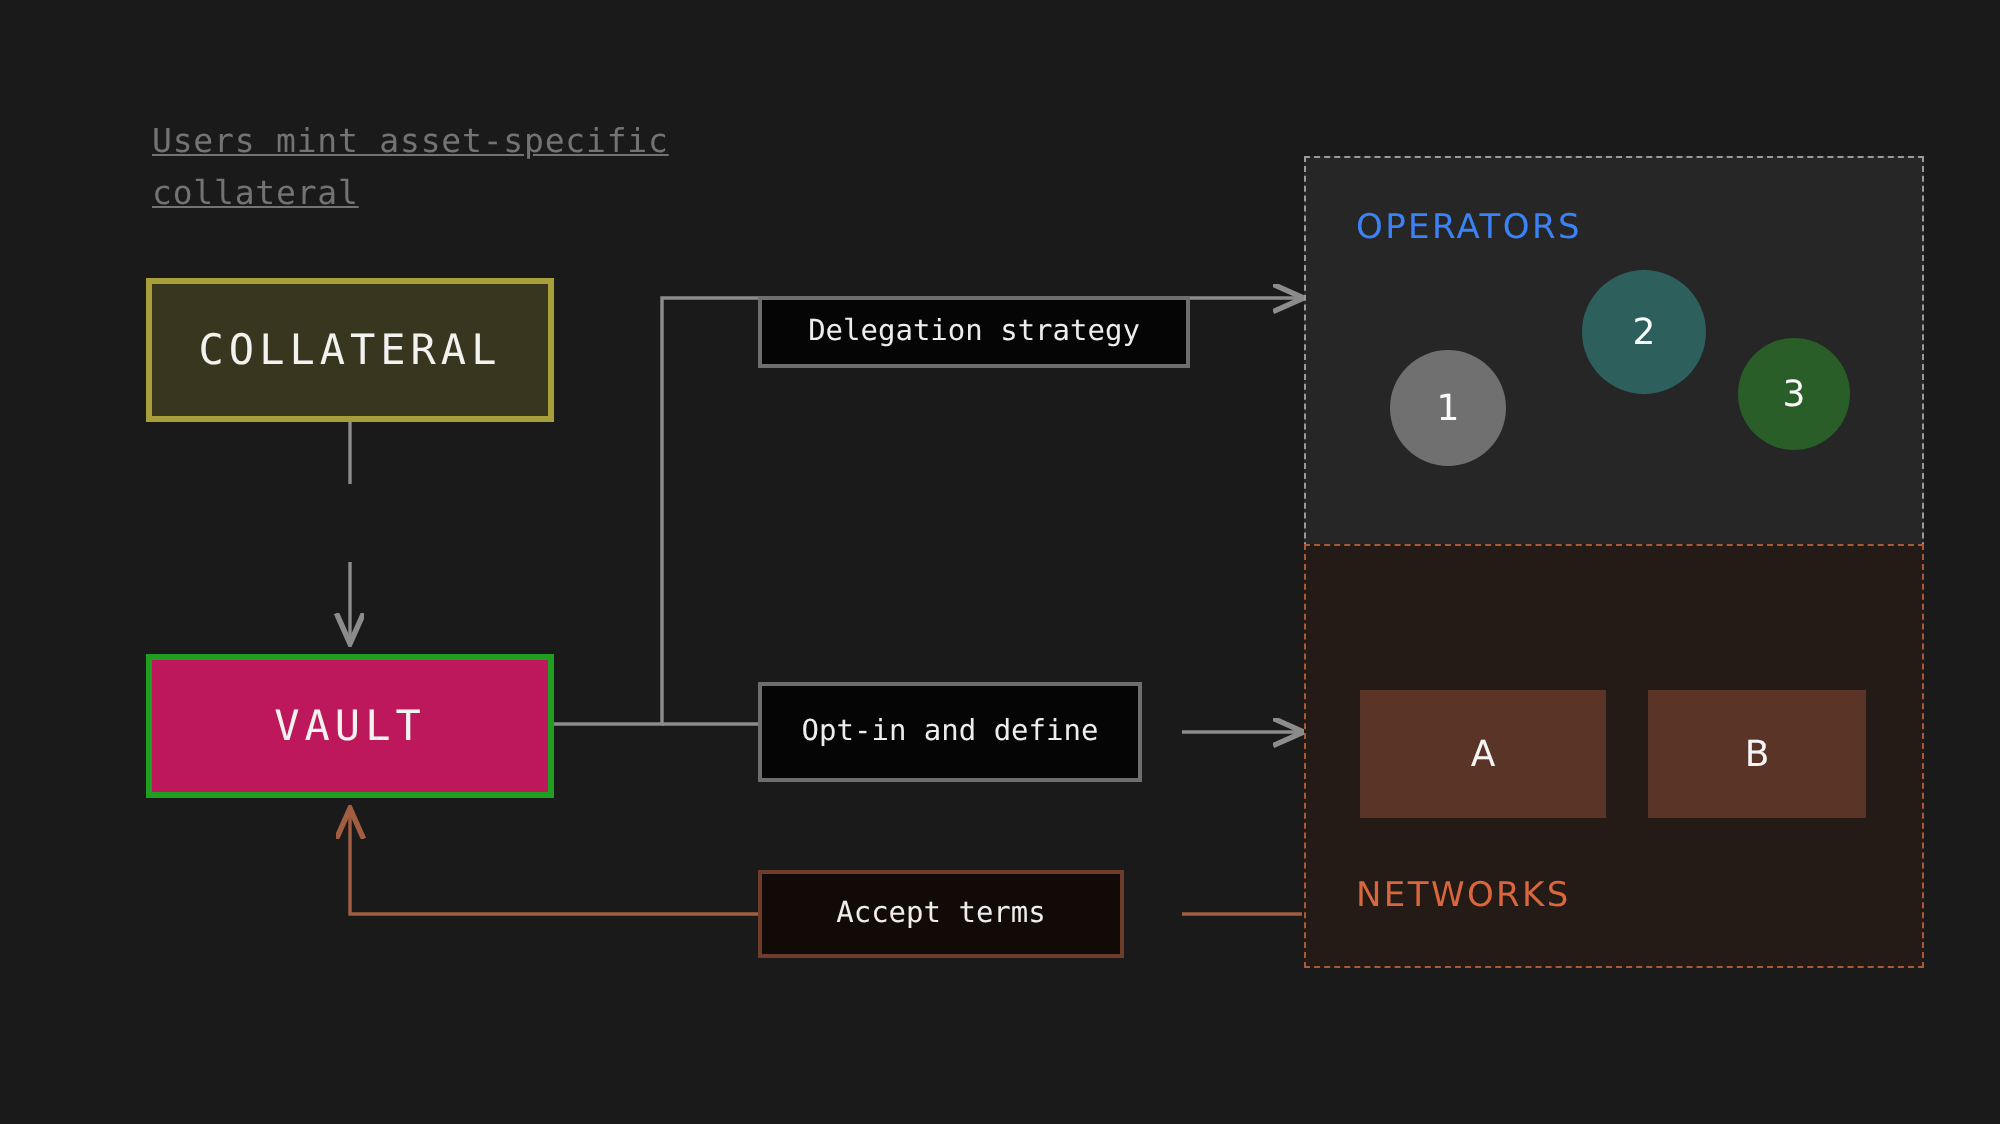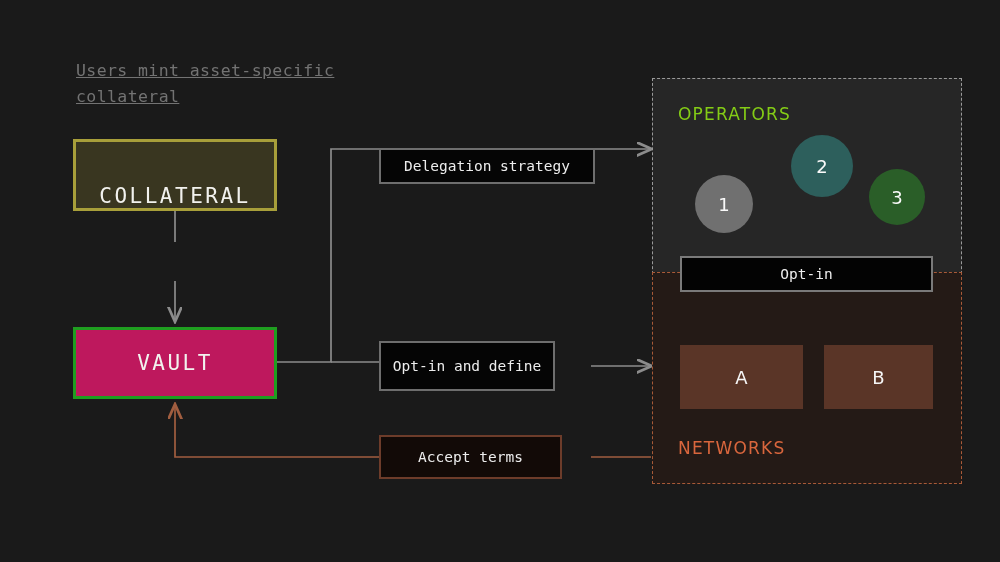--- a/index.html
+++ b/index.html
@@ -11,34 +11,34 @@
     position:relative;
   }
   #stage{position:absolute;left:0;top:0;width:1000px;height:562px;}
   svg.layer{position:absolute;left:0;top:0;width:1000px;height:562px;}
 
   .box{position:absolute;box-sizing:border-box;display:flex;align-items:center;justify-content:center;text-align:center;}
 
   .node-collateral{
     left:73px;top:139px;width:204px;height:72px;
     background:#393620;border:3px solid #a89f3a;
-    color:#f2f2ee;font-size:21px;letter-spacing:2.5px;align-items:flex-end;
+    color:#f2f2ee;font-size:21px;letter-spacing:2.5px;
   }
   .node-vault{
     left:73px;top:327px;width:204px;height:72px;
     background:#be185d;border:3px solid #1f9e20;
     color:#f2f2ee;font-size:21px;letter-spacing:2.5px;
   }
   .lbl{
     background:#050505;border:2px solid #6e6e6e;color:#ededed;
     font-size:14.5px;line-height:20px;
   }
   .lbl-deposit{left:73px;top:242px;width:204px;height:39px;}
   .lbl-delegation{left:379px;top:148px;width:216px;height:36px;}
-  .lbl-optin-define{left:379px;top:341px;width:176px;height:50px;}
+  .lbl-optin-define{left:379px;top:341px;width:192px;height:50px;}
   .lbl-accept{
     left:379px;top:435px;width:183px;height:44px;
     background:#120a07;border:2px solid #6d3c2a;color:#ededed;font-size:14.5px;
   }
   .lbl-optin-bar{
     left:680px;top:256px;width:253px;height:36px;
     background:#030303;border:2px solid #7a7a7a;color:#ededed;font-size:14.5px;
   }
 
   .panel{position:absolute;box-sizing:border-box;}
@@ -47,21 +47,21 @@
     background:#262626;border:1.5px dashed #9a9a9a;
   }
   .panel-networks{
     left:652px;top:272px;width:310px;height:212px;
     background:#241a16;border:1.5px dashed #a85a38;
   }
   .panel-title{
     position:absolute;font-family:"DejaVu Sans","Liberation Sans",sans-serif;
     font-size:17px;letter-spacing:1.2px;
   }
-  .title-operators{left:678px;top:104px;color:#84cc16;}
+  .title-operators{left:678px;top:104px;color:#3b82f6;}
   .title-networks{left:678px;top:438px;color:#d9663d;}
 
   .netbox{position:absolute;display:flex;align-items:center;justify-content:center;
     background:#5a3527;color:#f5f5f5;
     font-family:"DejaVu Sans","Liberation Sans",sans-serif;font-size:18px;}
   .net-a{left:680px;top:345px;width:123px;height:64px;}
   .net-b{left:824px;top:345px;width:109px;height:64px;}
 
   .circle{position:absolute;border-radius:50%;display:flex;align-items:center;justify-content:center;
     color:#fafafa;font-family:"DejaVu Sans","Liberation Sans",sans-serif;font-size:18px;}
@@ -131,23 +131,20 @@
   <div class="circle op1">
     <span>1</span>
   </div>
   <div class="circle op2">
     <span>2</span>
   </div>
   <div class="circle op3">
     <span>3</span>
   </div>
 
-  <div class="box lbl-optin-bar">
-    <span>Opt-in</span>
-  </div>
 
   <div class="netbox net-a">
     <span>A</span>
   </div>
   <div class="netbox net-b">
     <span>B</span>
   </div>
 
   <div class="caption">Users mint asset-specific collateral</div>
 

